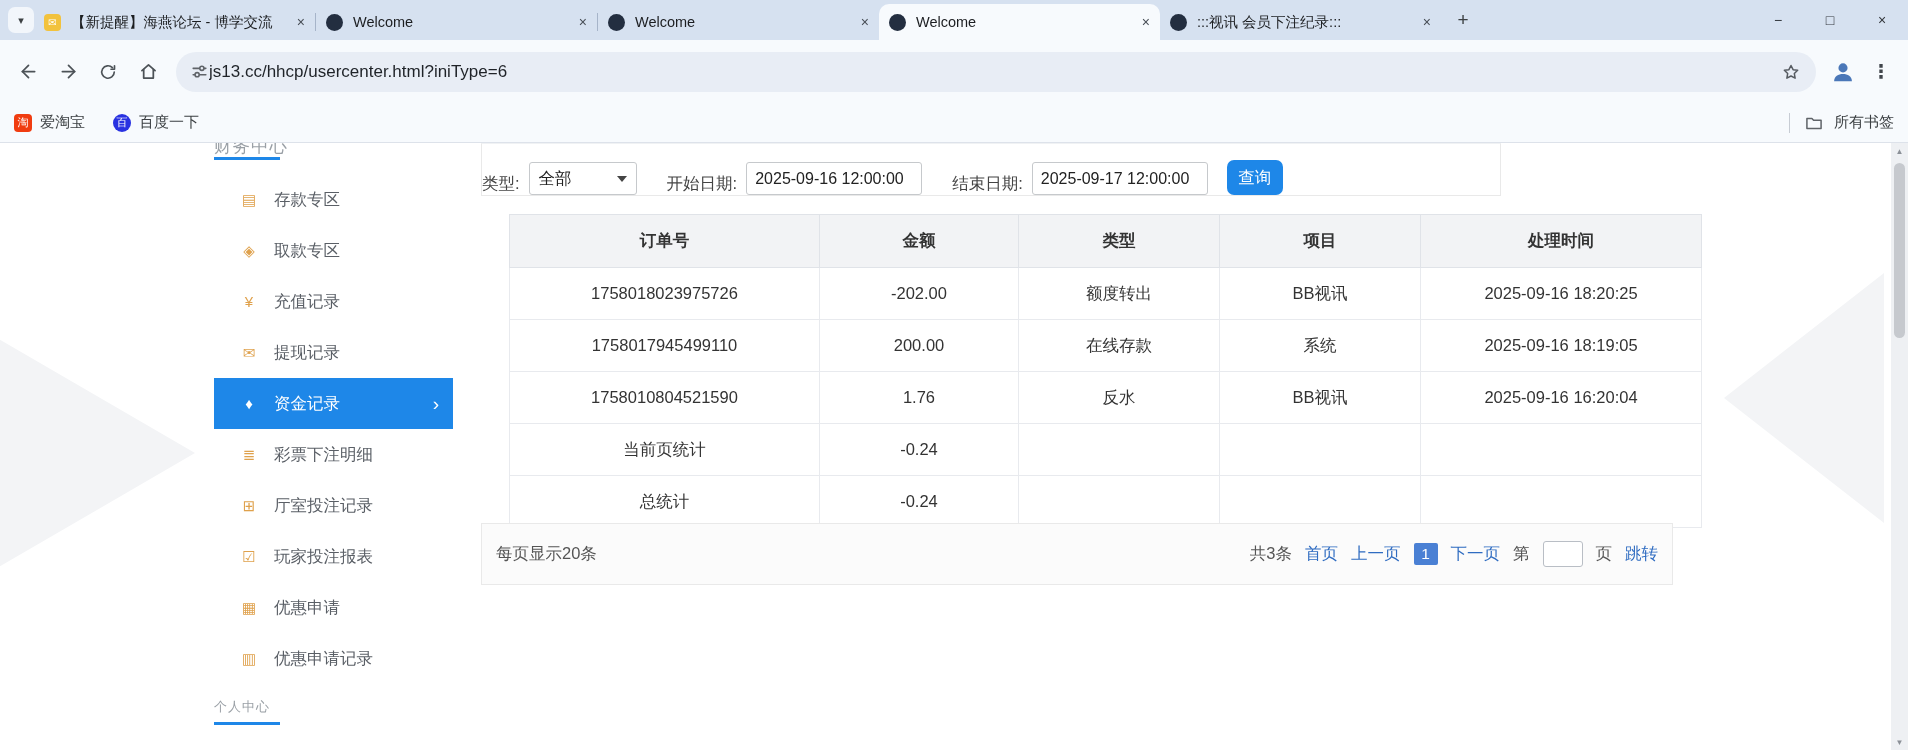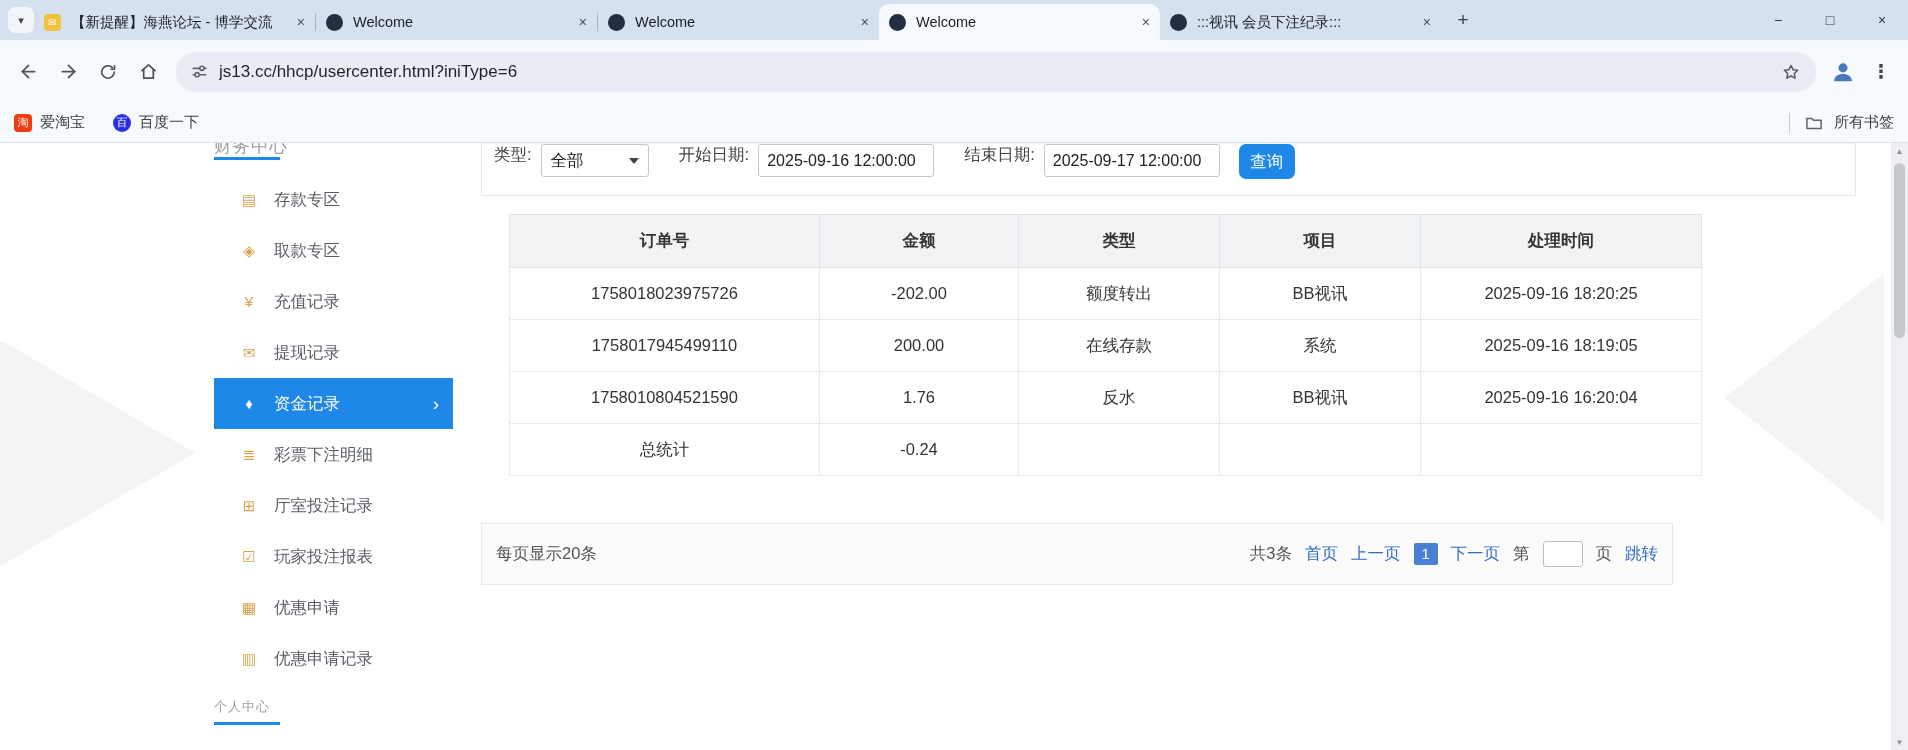--- a/index.html
+++ b/index.html
@@ -18,21 +18,21 @@
   .tab-x{font-size:14px;color:#474d55;margin-left:8px;flex:none;}
   .tabsep{width:1px;height:18px;background:#a6b4c9;margin-top:13px;flex:none;}
   .newtab{width:28px;height:28px;margin-top:6px;margin-left:8px;border-radius:50%;display:flex;align-items:center;justify-content:center;font-size:19px;color:#3c4043;flex:none;}
   .wincontrols{margin-left:auto;display:flex;height:40px;}
   .winbtn{width:52px;height:40px;display:flex;align-items:center;justify-content:center;font-size:14px;color:#33373c;}
 
   
   .toolbar{height:63px;background:#f7fafd;display:flex;align-items:center;padding:0 8px;}
   .navbtn{width:40px;height:40px;border-radius:50%;display:flex;align-items:center;justify-content:center;flex:none;}
   .omnibox{flex:1;height:40px;background:#e8edf5;border-radius:20px;display:flex;align-items:center;margin:0 8px;padding:0 8px 0 14px;min-width:0;}
-  .url{margin-left:10px;font-size:17px;color:#1f2328;white-space:nowrap;overflow:hidden;}
+  .url{font-size:17px;color:#1f2328;white-space:nowrap;overflow:hidden;}
   .ombx-spacer{flex:1;}
   .starbtn{width:34px;height:34px;display:flex;align-items:center;justify-content:center;flex:none;}
   .avatarbtn,.menubtn{width:38px;height:38px;display:flex;align-items:center;justify-content:center;flex:none;}
   .menubtn{font-size:19px;color:#40454b;font-weight:bold;}
 
   
   .bookmarks{height:40px;background:#f7fafd;display:flex;align-items:center;padding:0 14px;border-bottom:1px solid #dde2ea;box-sizing:border-box;}
   .bm{display:flex;align-items:center;gap:8px;margin-right:28px;font-size:15px;color:#3c4043;}
   .bm-ico{width:18px;height:18px;border-radius:4px;display:flex;align-items:center;justify-content:center;color:#fff;font-size:11px;flex:none;}
   .bm-ico.taobao{background:#f03c10;}
@@ -57,21 +57,21 @@
   .side-item .ic{width:20px;margin-right:15px;color:#dfa14c;font-size:15px;text-align:center;flex:none;}
   .side-item .lb{font-size:16.5px;color:#5a5f66;}
   .side-item.active{background:#1e87e8;}
   .side-item.active .ic,.side-item.active .lb{color:#fff;}
   .side-item .chev{position:absolute;right:14px;color:#fff;font-size:19px;display:none;}
   .side-item.active .chev{display:block;}
   .side-head-bottom{margin-top:14px;font-size:13px;color:#9aa0a6;letter-spacing:1px;}
   .side-head-bottom + .accent-bar{margin-top:6px;}
 
   
-  .filter-box{position:absolute;left:481px;top:0;width:1375px;height:53px;border:1px solid #e9e9e9;border-top-color:#f0f2f4;background:#fff;box-sizing:border-box;display:flex;align-items:flex-start;padding:0 12px;gap:9px;font-size:16.5px;color:#444;}
+  .filter-box{position:absolute;left:481px;top:0;width:1020px;height:53px;border:1px solid #e9e9e9;border-top-color:#f0f2f4;background:#fff;box-sizing:border-box;display:flex;align-items:flex-end;padding:0 0;gap:9px;font-size:16.5px;color:#444;}
   .fselect{width:108px;height:33px;border:1px solid #c6c9cc;border-radius:3px;background:#fff;display:flex;align-items:center;justify-content:space-between;padding:0 9px;color:#222;box-sizing:border-box;cursor:pointer;}
   .caret{width:0;height:0;border-left:5px solid transparent;border-right:5px solid transparent;border-top:6px solid #444;}
   .flabel2{margin-left:21px;}
   .finput{width:176px;height:33px;border:1px solid #c6c9cc;border-radius:3px;padding:0 8px;font-size:16px;color:#222;box-sizing:border-box;font-family:inherit;background:#fff;}
   .search-btn{width:56px;height:35px;background:#1e87e8;color:#fff;border:none;border-radius:7px;font-size:16.5px;margin-left:10px;cursor:pointer;font-family:inherit;}
 
   
   .data-table{position:absolute;left:509px;top:71px;width:1192px;border-collapse:collapse;table-layout:fixed;}
   .data-table th{background:#f2f3f5;font-weight:bold;font-size:16.5px;color:#333;height:50px;border:1px solid #e0e3e8;}
   .data-table td{height:49px;font-size:16.5px;color:#333;border:1px solid #e8eaee;text-align:center;background:#fff;}
@@ -315,20 +315,27 @@
             <td>在线存款</td>
             <td>系统</td>
             <td>2025-09-16 18:19:05</td>
           </tr>
           <tr>
             <td>1758010804521590</td>
             <td>1.76</td>
             <td>反水</td>
             <td>BB视讯</td>
             <td>2025-09-16 16:20:04</td>
+          </tr>
+          <tr>
+            <td>当前页统计</td>
+            <td>-0.24</td>
+            <td></td>
+            <td></td>
+            <td></td>
           </tr>
           <tr>
             <td>总统计</td>
             <td>-0.24</td>
             <td></td>
             <td></td>
             <td></td>
           </tr>
         </tbody>
       </table>

